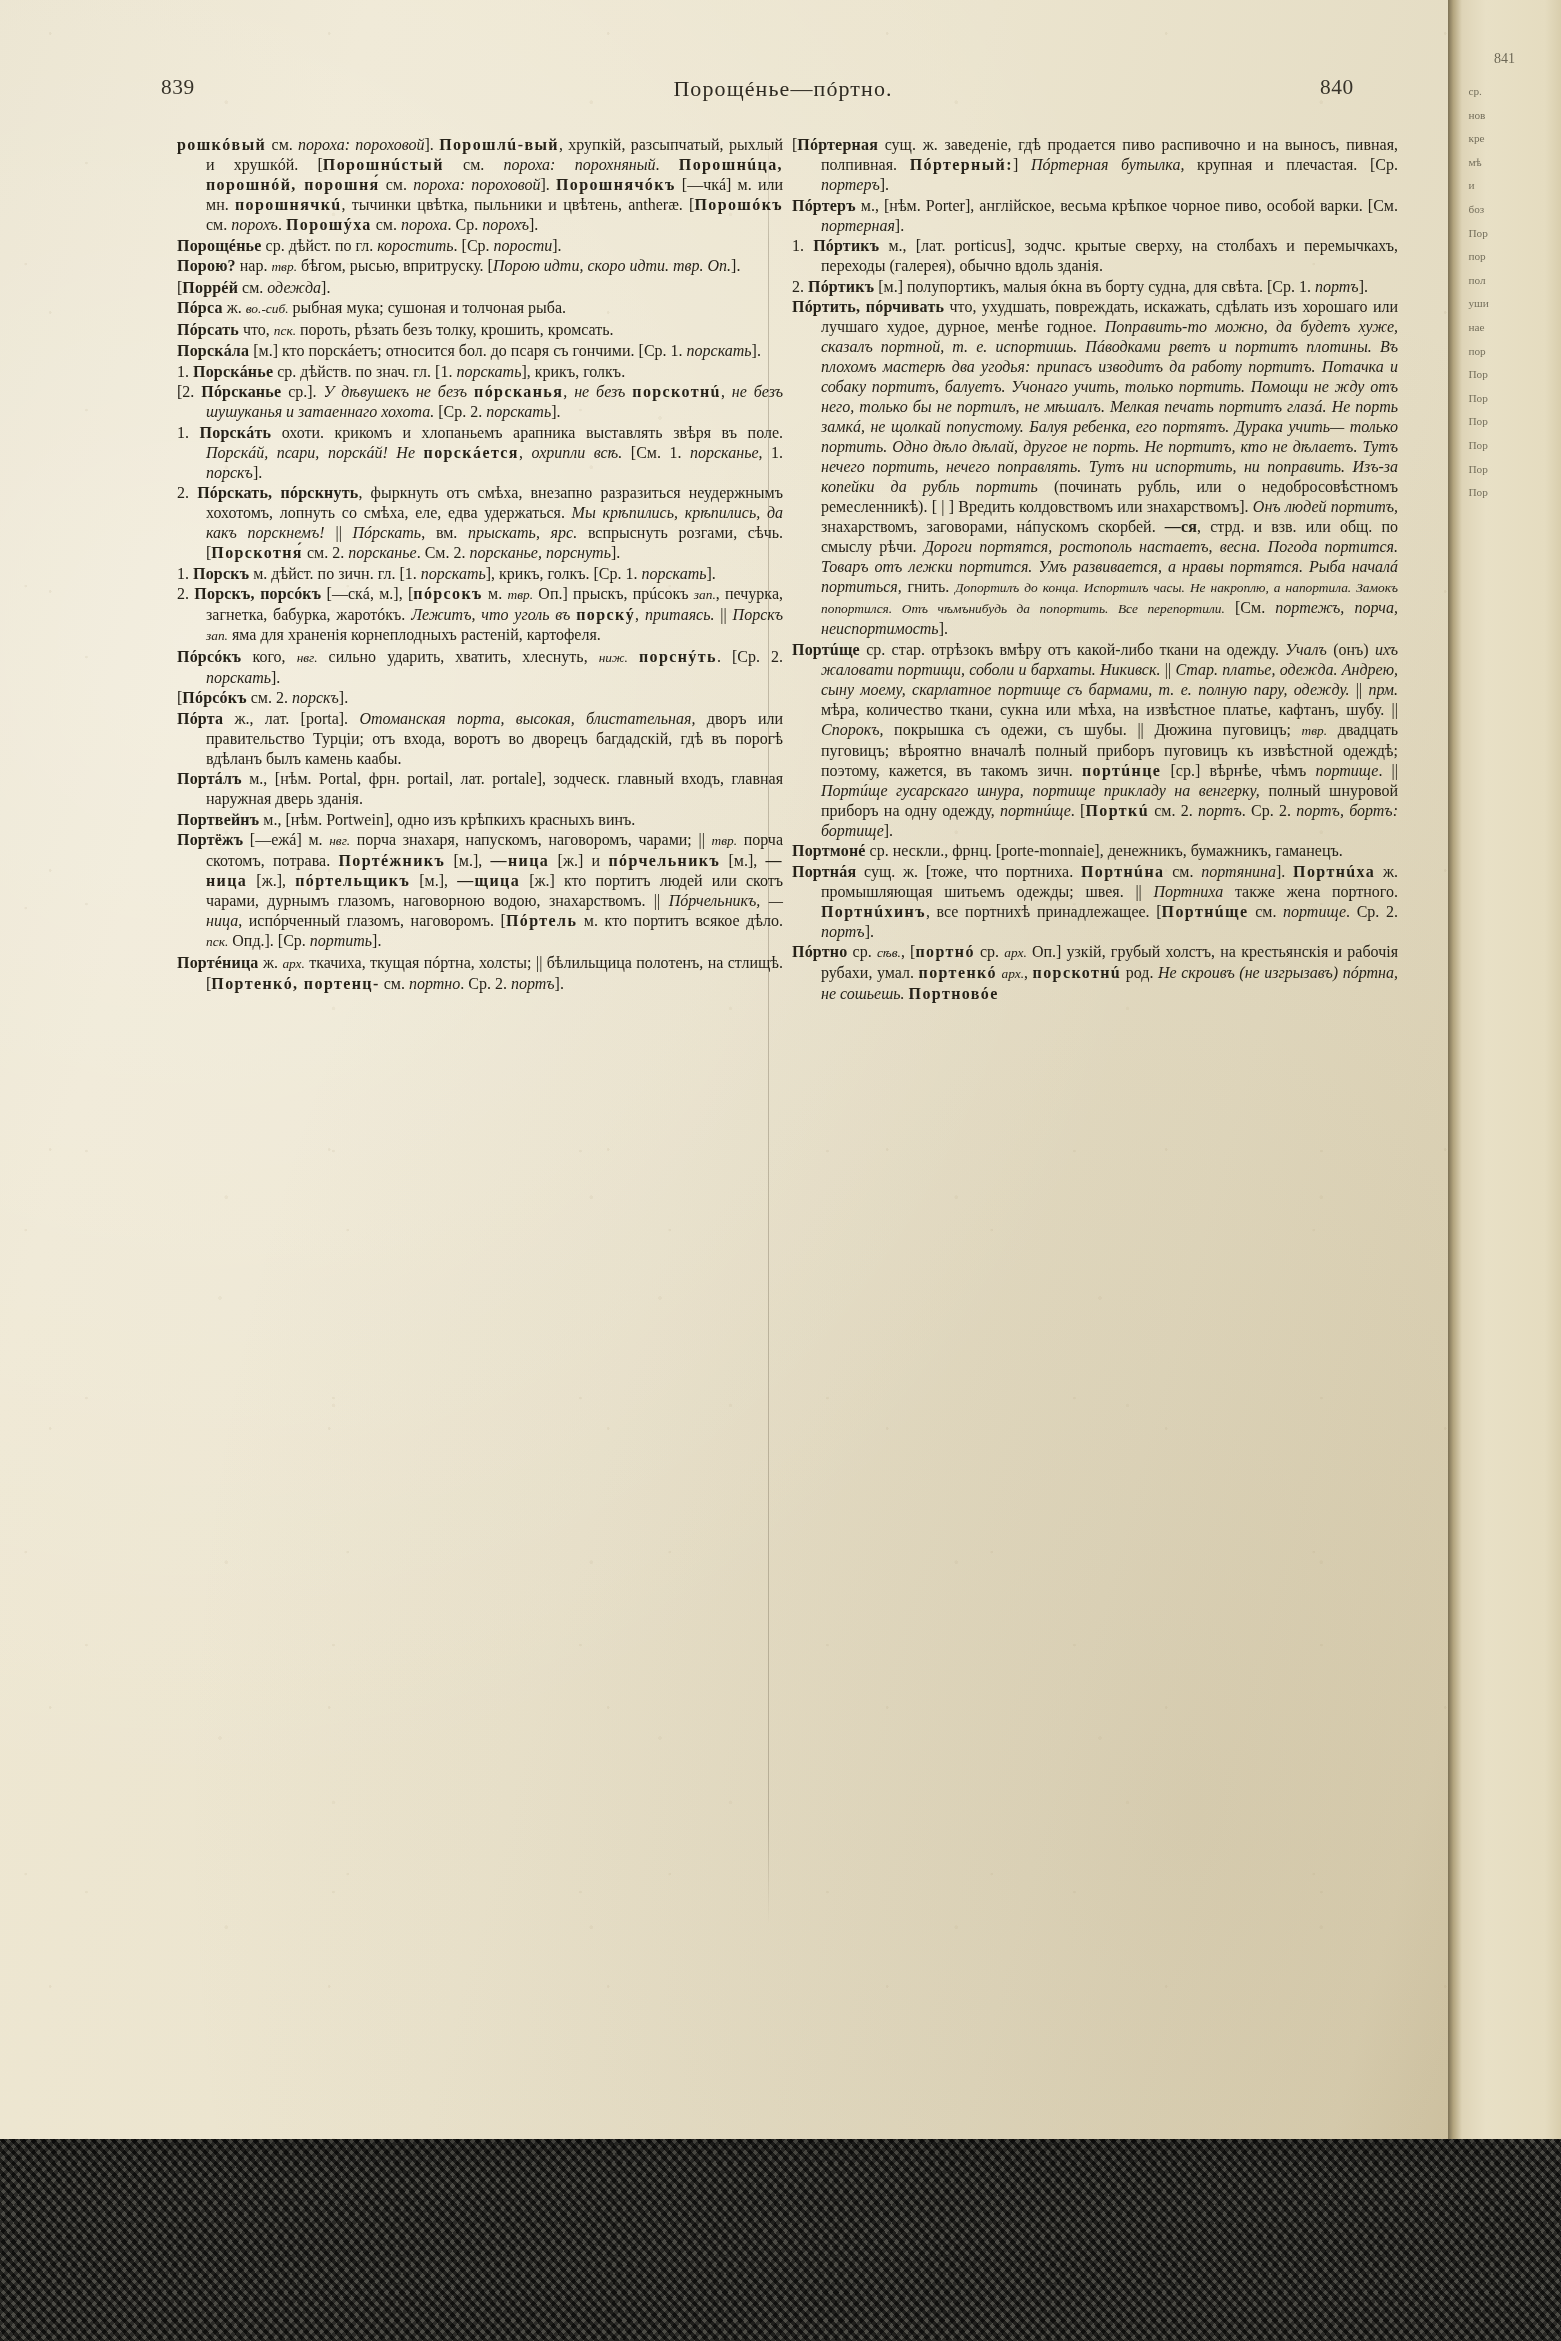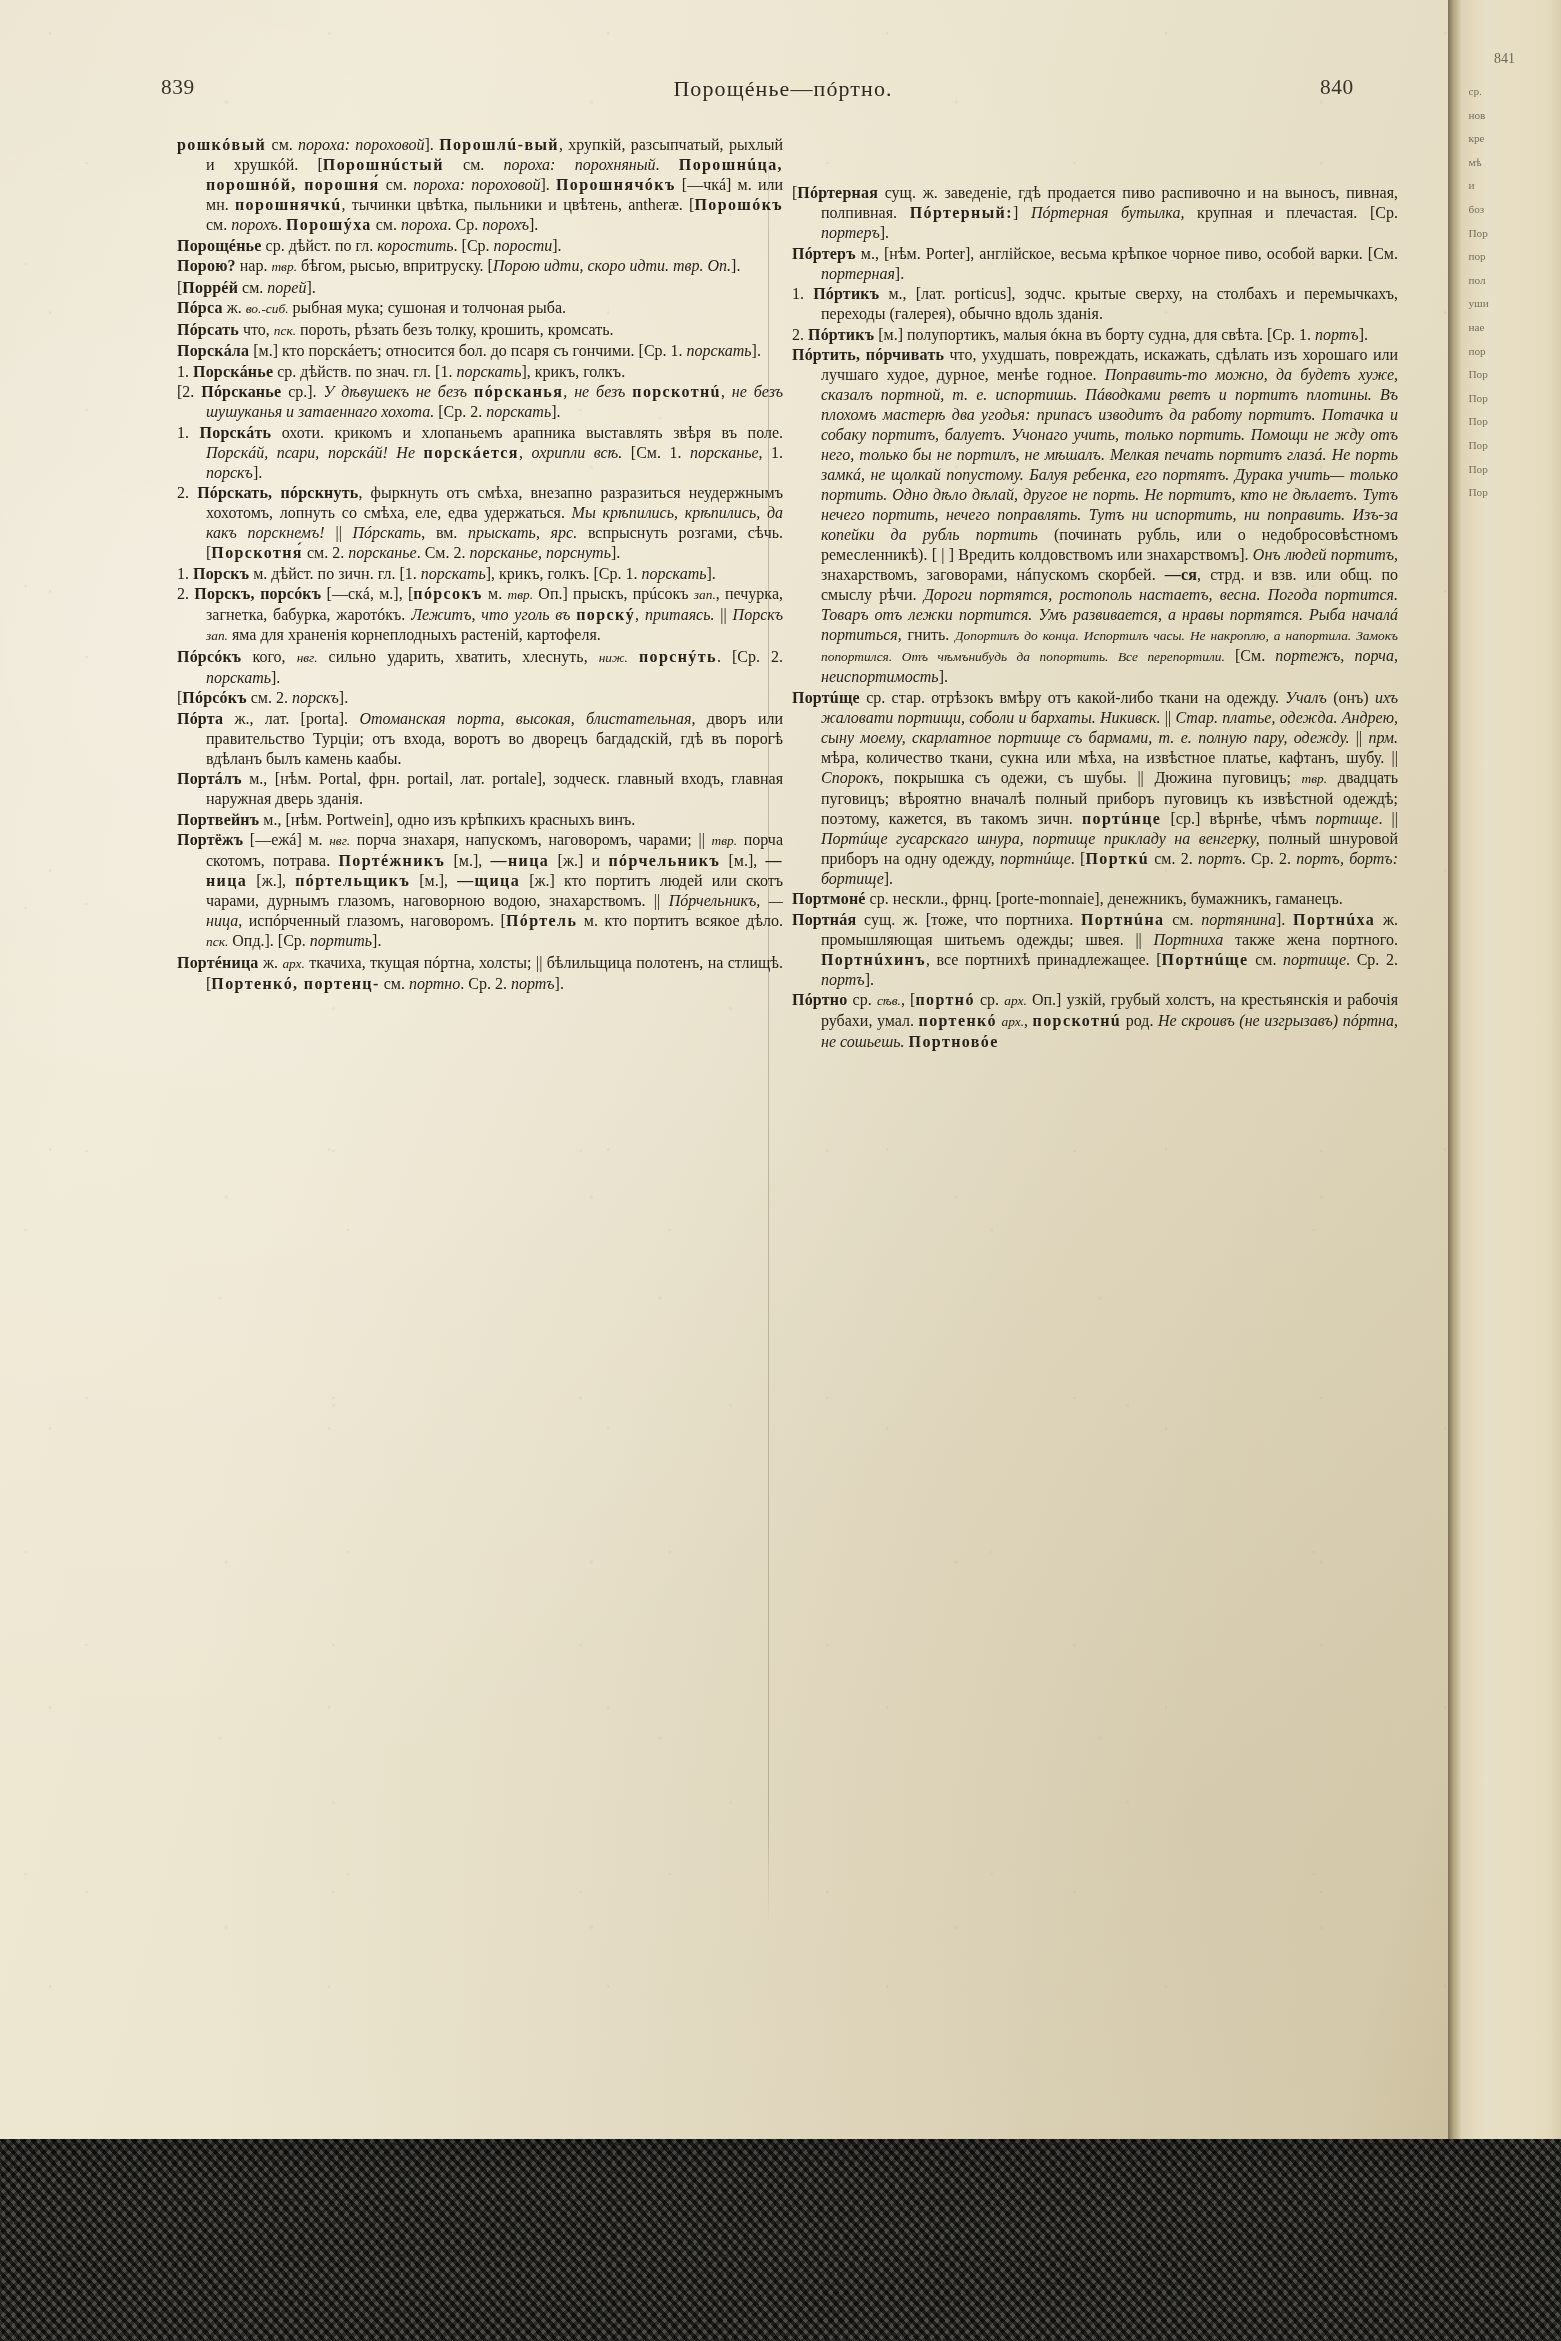--- a/index.html
+++ b/index.html
@@ -69,21 +69,21 @@
   
   .col{
     position:absolute;top:135px;width:606px;
     color:#262219;
     font-size:16px;
     line-height:20px;
     text-align:justify;
     font-family:"Liberation Serif", serif;
   }
   #col-left{left:177px;}
-  #col-right{left:792px;margin-top:48px;}
+  #col-right{left:792px;}
   .divider{
     position:absolute;left:768px;top:134px;width:1.1px;height:1791px;
     background:linear-gradient(180deg,rgba(90,80,60,0) 0%,rgba(90,80,60,.30) 6%,rgba(90,80,60,.30) 94%,rgba(90,80,60,0) 100%);
   }
   .entry{ margin:0 0 0.5px 0; padding:0; text-indent:0; }
   
   .entry{ padding-left:29px; text-indent:-29px; }
   b{ font-weight:bold; letter-spacing:0.2px;}
   i{ font-style:italic; }
   .sm{ font-size:13.4px; font-style:italic; }
@@ -101,21 +101,21 @@
   <div class="folio" id="folio-left">839</div>
   <div id="runhead">Порощéнье—пóртно.</div>
   <div class="folio" id="folio-right">840</div>
 
   <div class="divider"></div>
 
   <div class="col" id="col-left">
       <p class="entry"><b class="sp">рошкóвый</b> см. <i>пороха: пороховой</i>]. <b class="sp">Порошлú-вый</b>, хрупкiй, разсыпчатый, рыхлый и хрушкóй. [<b class="sp">Порошнúстый</b> см. <i>пороха: порохняный</i>. <b class="sp">Порошнúца, порошнóй, порошня́</b> см. <i>пороха: пороховой</i>]. <b class="sp">Порошнячóкъ</b> [—чкá] м. или мн. <b class="sp">порошнячкú</b>, тычинки цвѣтка, пыльники и цвѣтень, antheræ. [<b class="sp">Порошóкъ</b> см. <i>порохъ</i>. <b class="sp">Порошýха</b> см. <i>пороха</i>. Ср. <i>порохъ</i>].</p>
       <p class="entry"><b>Порощéнье</b> ср. дѣйст. по гл. <i>коростить</i>. [Ср. <i>порости</i>].</p>
       <p class="entry"><b>Порою?</b> нар. <i class="sm">твр.</i> бѣгом, рысью, впритруску. [<i>Порою идти, скоро идти. твр. Оп.</i>].</p>
-      <p class="entry">[<b>Поррéй</b> см. <i>порей</i>].</p>
+      <p class="entry">[<b>Поррéй</b> см. <i>одежда</i>].</p>
       <p class="entry"><b>Пóрса</b> ж. <i class="sm">во.-сиб.</i> рыбная мука; сушоная и толчоная рыба.</p>
       <p class="entry"><b>Пóрсать</b> что, <i class="sm">пск.</i> пороть, рѣзать безъ толку, крошить, кромсать.</p>
       <p class="entry"><b>Порскáла</b> [м.] кто порскáетъ; относится бол. до псаря съ гончими. [Ср. 1. <i>порскать</i>].</p>
       <p class="entry">1. <b>Порскáнье</b> ср. дѣйств. по знач. гл. [1. <i>порскать</i>], крикъ, голкъ.</p>
       <p class="entry">[2. <b>Пóрсканье</b> ср.]. <i>У дѣвушекъ не безъ</i> <b class="sp">пóрсканья</b>, <i>не безъ</i> <b class="sp">порскотнú</b>, <i>не безъ шушуканья и затаеннаго хохота.</i> [Ср. 2. <i>порскать</i>].</p>
       <p class="entry">1. <b>Порскáть</b> охоти. крикомъ и хлопаньемъ арапника выставлять звѣря въ поле. <i>Порскáй, псари, порскáй! Не</i> <b class="sp">порскáется</b>, <i>охрипли всѣ.</i> [См. 1. <i>порсканье</i>, 1. <i>порскъ</i>].</p>
       <p class="entry">2. <b>Пóрскать, пóрскнуть</b>, фыркнуть отъ смѣха, внезапно разразиться неудержнымъ хохотомъ, лопнуть со смѣха, еле, едва удержаться. <i>Мы крѣпились, крѣпились, да какъ порскнемъ!</i> || <i>Пóрскать</i>, вм. <i>прыскать, ярс.</i> вспрыснуть розгами, сѣчь. [<b class="sp">Порскотня́</b> см. 2. <i>порсканье</i>. См. 2. <i>порсканье, порснуть</i>].</p>
       <p class="entry">1. <b>Порскъ</b> м. дѣйст. по зичн. гл. [1. <i>порскать</i>], крикъ, голкъ. [Ср. 1. <i>порскать</i>].</p>
       <p class="entry">2. <b>Порскъ, порсóкъ</b> [—скá, м.], [<b class="sp">пóрсокъ</b> м. <i class="sm">твр.</i> Оп.] прыскъ, прúсокъ <i class="sm">зап.</i>, печурка, загнетка, бабурка, жаротóкъ. <i>Лежитъ, что уголь въ</i> <b class="sp">порскý</b>, <i>притаясь.</i> || <i>Порскъ</i> <i class="sm">зап.</i> яма для храненiя корнеплодныхъ растенiй, картофеля.</p>
       <p class="entry"><b>Пóрсóкъ</b> кого, <i class="sm">нвг.</i> сильно ударить, хватить, хлеснуть, <i class="sm">ниж.</i> <b class="sp">порснýть</b>. [Ср. 2. <i>порскать</i>].</p>

